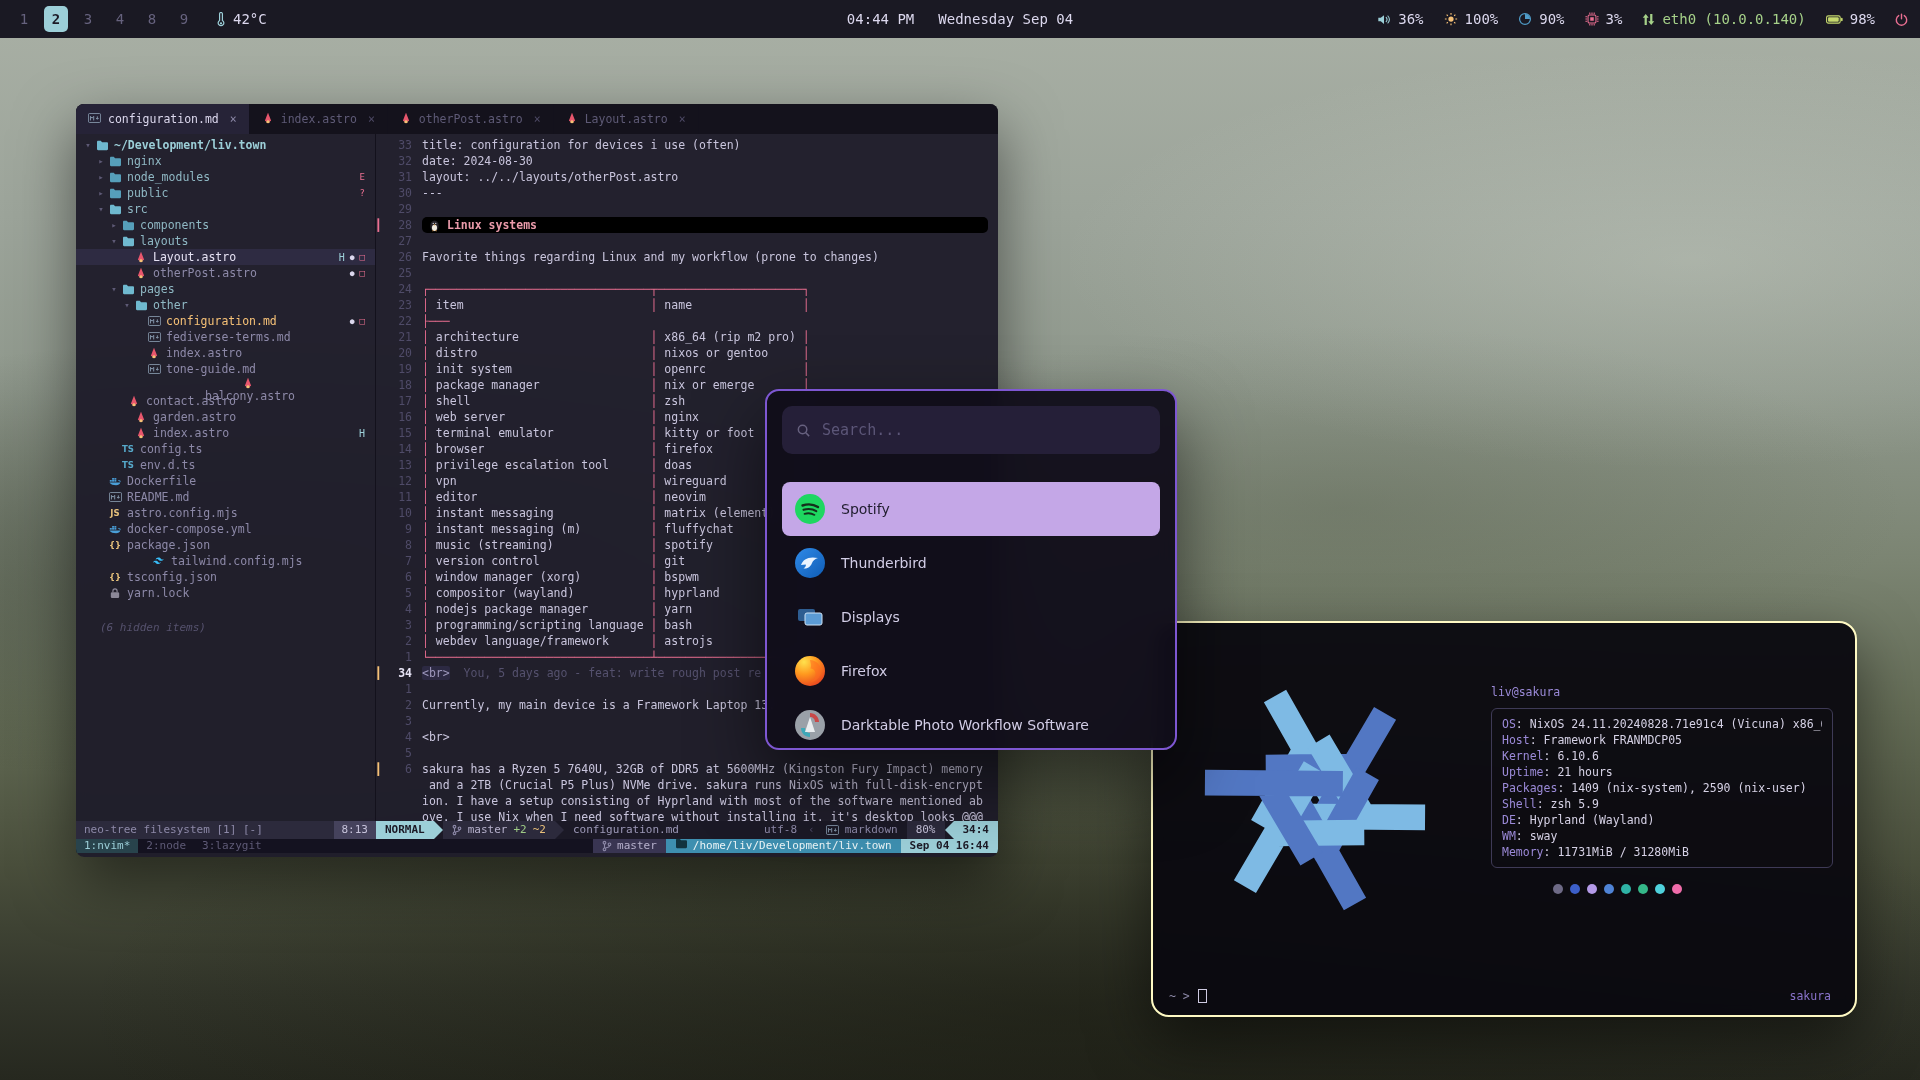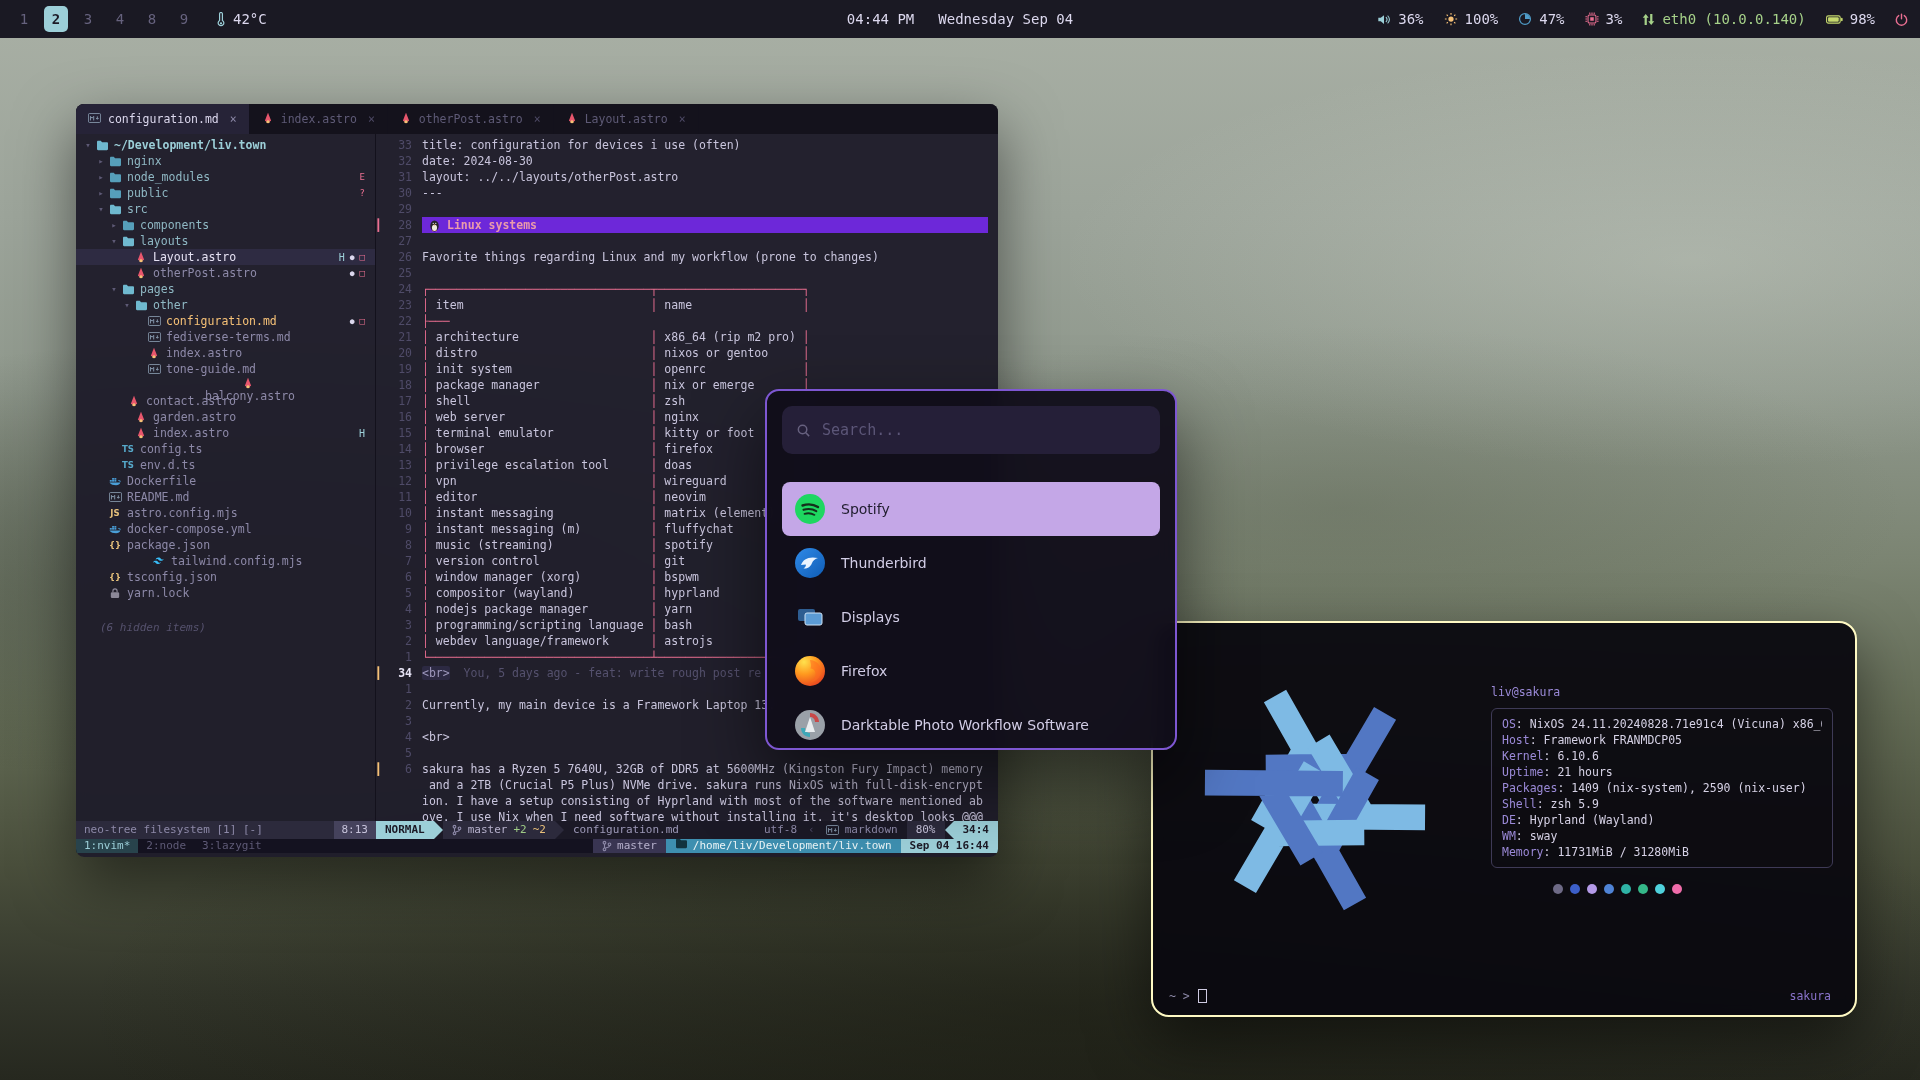--- a/index.html
+++ b/index.html
@@ -48,21 +48,21 @@
 .txicon{font-size:8.5px;font-weight:bold;font-family:"DejaVu Sans",sans-serif;letter-spacing:0}
 
 .edit{flex:1;padding-top:3px;overflow:hidden;font-size:11.5px}
 .line{display:flex;height:16px;line-height:16px;white-space:pre}
 .sign{width:10px;flex:none;text-align:center}
 .sign.y{color:#f6c177}.sign.p{color:#eb6f92}
 .num{width:26px;flex:none;text-align:right;color:#4f4b68;margin-right:10px}
 .num.cur{color:#e6e2f4;font-weight:bold}
 .txt{color:#c9c5dd}
 .tb{color:#eb6f92}.tc{color:#c9c5dd}
-.hbar{flex:1;margin-right:10px;background:#6d28d9;color:#eb9bab;border-radius:0;display:flex;align-items:center;gap:7px;padding:0 7px;font-weight:bold}
+.hbar{flex:1;margin-right:10px;background:#000000;color:#eb9bab;border-radius:5px;display:flex;align-items:center;gap:7px;padding:0 7px;font-weight:bold}
 .hicon{display:inline-flex;align-items:center}
 .brtok{background:#2c2942;color:#9d97bc;border-radius:2px}
 .blame{color:#55516e}
 
 .statusrow{height:18px;display:flex;font-size:11px;line-height:18px}
 .tree-status{width:300px;background:#2c2a3c;color:#8d89a8;display:flex;align-items:center;padding-left:8px;overflow:hidden}
 .ts-right{margin-left:auto;background:#45425c;color:#c6c2da;padding:0 8px}
 .nvim-status{flex:1;background:#1b1926;display:flex;align-items:stretch;color:#8d89a8}
 .seg{padding:0 9px;display:flex;align-items:center;gap:6px}
 .seg.mode{background:#9ccfd8;color:#1c1a26;font-weight:bold}
@@ -159,21 +159,21 @@
           </span>
         <span>100%</span>
       </div>
       <div class="module">
         <span class="micon">
             <svg viewBox="0 0 16 16" width="14" height="14">
               <circle cx="8" cy="8" r="6.2" fill="none" stroke="#4f9cc9" stroke-width="1.4"></circle>
               <path d="M8 8V2.2A5.8 5.8 0 0113.8 8z" fill="#4f9cc9"></path>
             </svg>
           </span>
-        <span>47%</span>
+        <span>90%</span>
       </div>
       <div class="module">
         <span class="micon">
             <svg viewBox="0 0 16 16" width="14" height="14" fill="none" stroke="#eb6f92" stroke-width="1.2">
               <rect x="3.5" y="3.5" width="9" height="9" rx="1.5"></rect>
               <rect x="6" y="6" width="4" height="4" fill="#eb6f92" stroke="none"></rect>
               <path d="M5.5 .5v2M8 .5v2M10.5 .5v2M5.5 13.5v2M8 13.5v2M10.5 13.5v2M.5 5.5h2M.5 8h2M.5 10.5h2M13.5 5.5h2M13.5 8h2M13.5 10.5h2"></path>
             </svg>
           </span>
         <span>3%</span>

